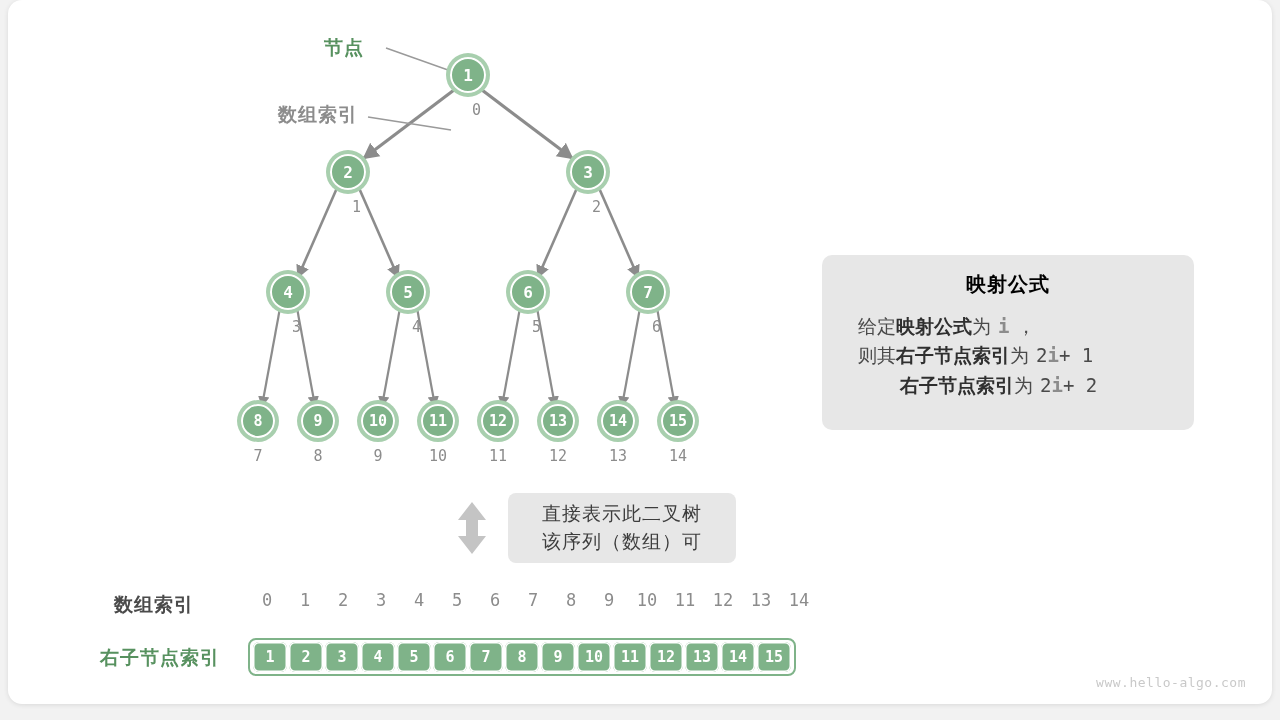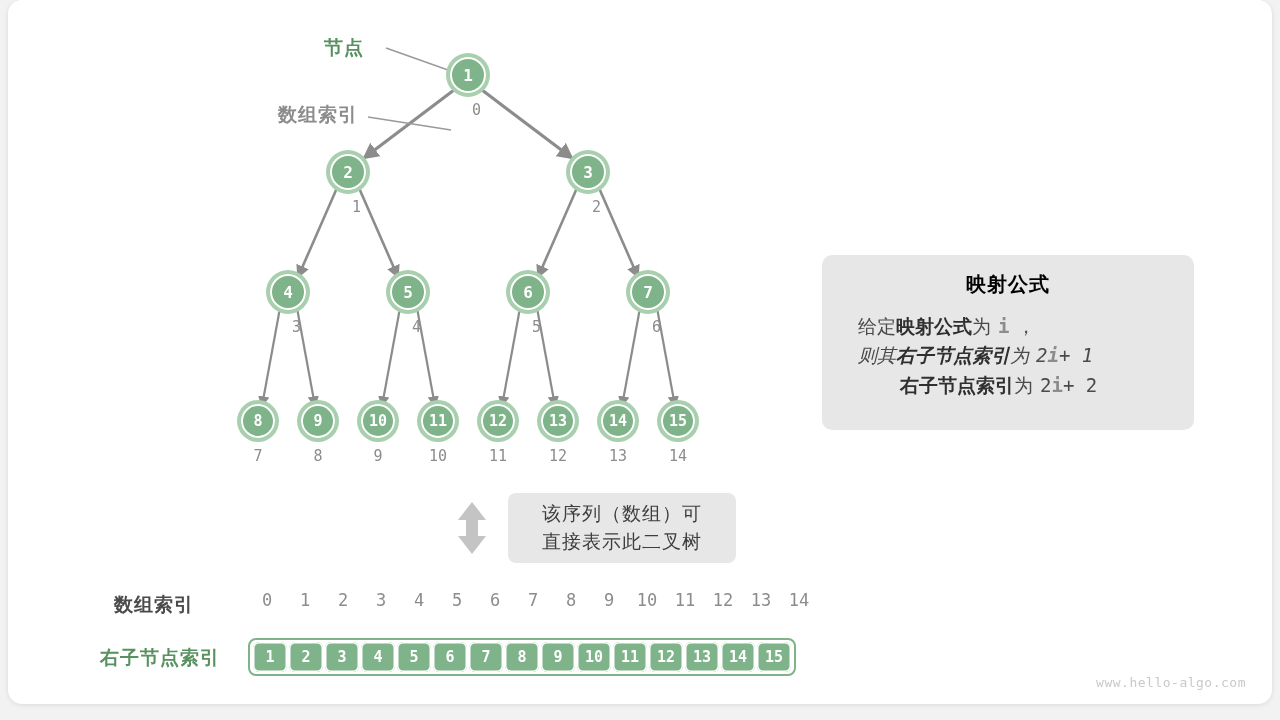--- a/index.html
+++ b/index.html
@@ -58,21 +58,21 @@
   }
   #formula-title{
     text-align:center;font-size:20px;font-weight:700;color:#000000;
     margin-bottom:14px;letter-spacing:1px;
   }
   .frow{
     font-size:19px;color:#4a4a4a;white-space:nowrap;line-height:1.55;
     display:flex;align-items:baseline;
   }
   .frow.r1{justify-content:flex-start;padding-left:18px;}
-  .frow.r2{justify-content:flex-start;padding-left:18px;font-style:italic;}
+  .frow.r2{justify-content:flex-start;padding-left:18px;}
   .frow.r3{justify-content:flex-start;padding-left:60px;}
   .fb{font-weight:700;color:#2f2f2f;}
   .mono{
     font-family:"DejaVu Sans Mono","Liberation Mono",monospace;
     color:#8c8c8c;font-weight:700;
   }
   .mono-dark{
     font-family:"DejaVu Sans Mono","Liberation Mono",monospace;
     color:#4a4a4a;
   }
@@ -252,22 +252,22 @@
           <span class="mono-dark" style="padding-left:7px;">2</span>
           <span class="mono">i</span>
           <span class="mono-dark"> + 2</span>
       </div>
     </div>
 
     <svg id="updown-icon" viewBox="0 0 36 56">
       <path d="M18,2 L32,20 L24,20 L24,36 L32,36 L18,54 L4,36 L12,36 L12,20 L4,20 Z" fill="#c4c4c4"></path>
     </svg>
     <div id="note-box">
+      <div>直接表示此二叉树</div>
       <div>该序列（数组）可</div>
-      <div>直接表示此二叉树</div>
     </div>
 
     <div id="arr-label-idx">数组索引</div>
     <div id="arr-label-seq">右子节点索引</div>
     <div id="arr-index-row">
         <div class="arr-index">0</div>
         <div class="arr-index">1</div>
         <div class="arr-index">2</div>
         <div class="arr-index">3</div>
         <div class="arr-index">4</div>

